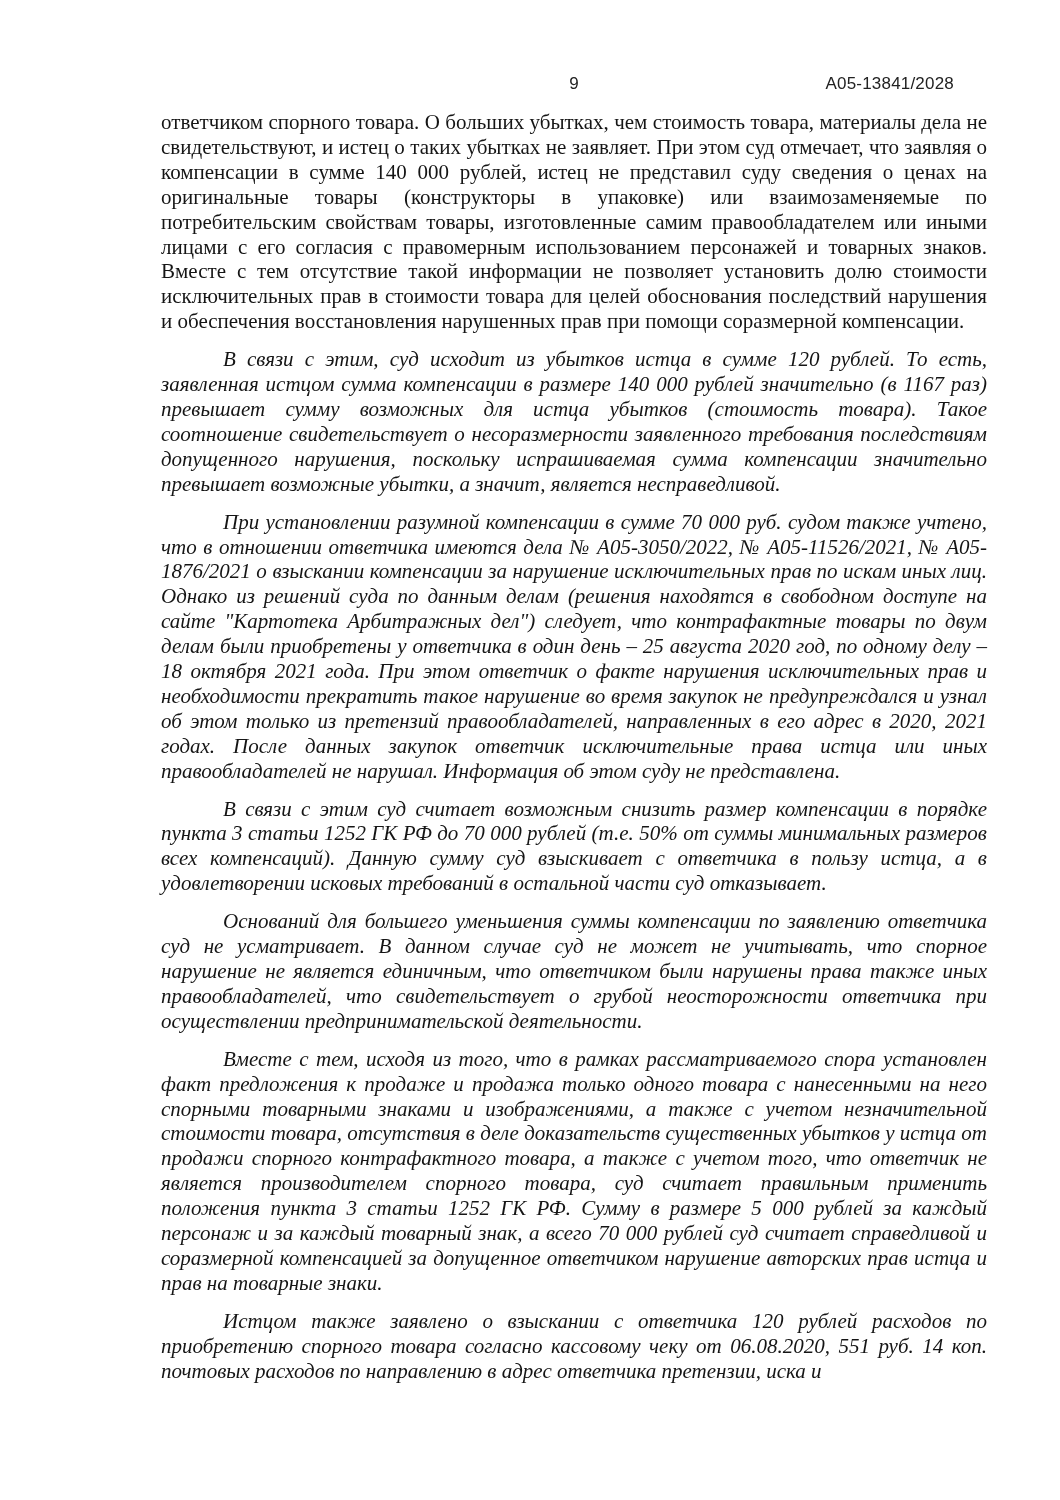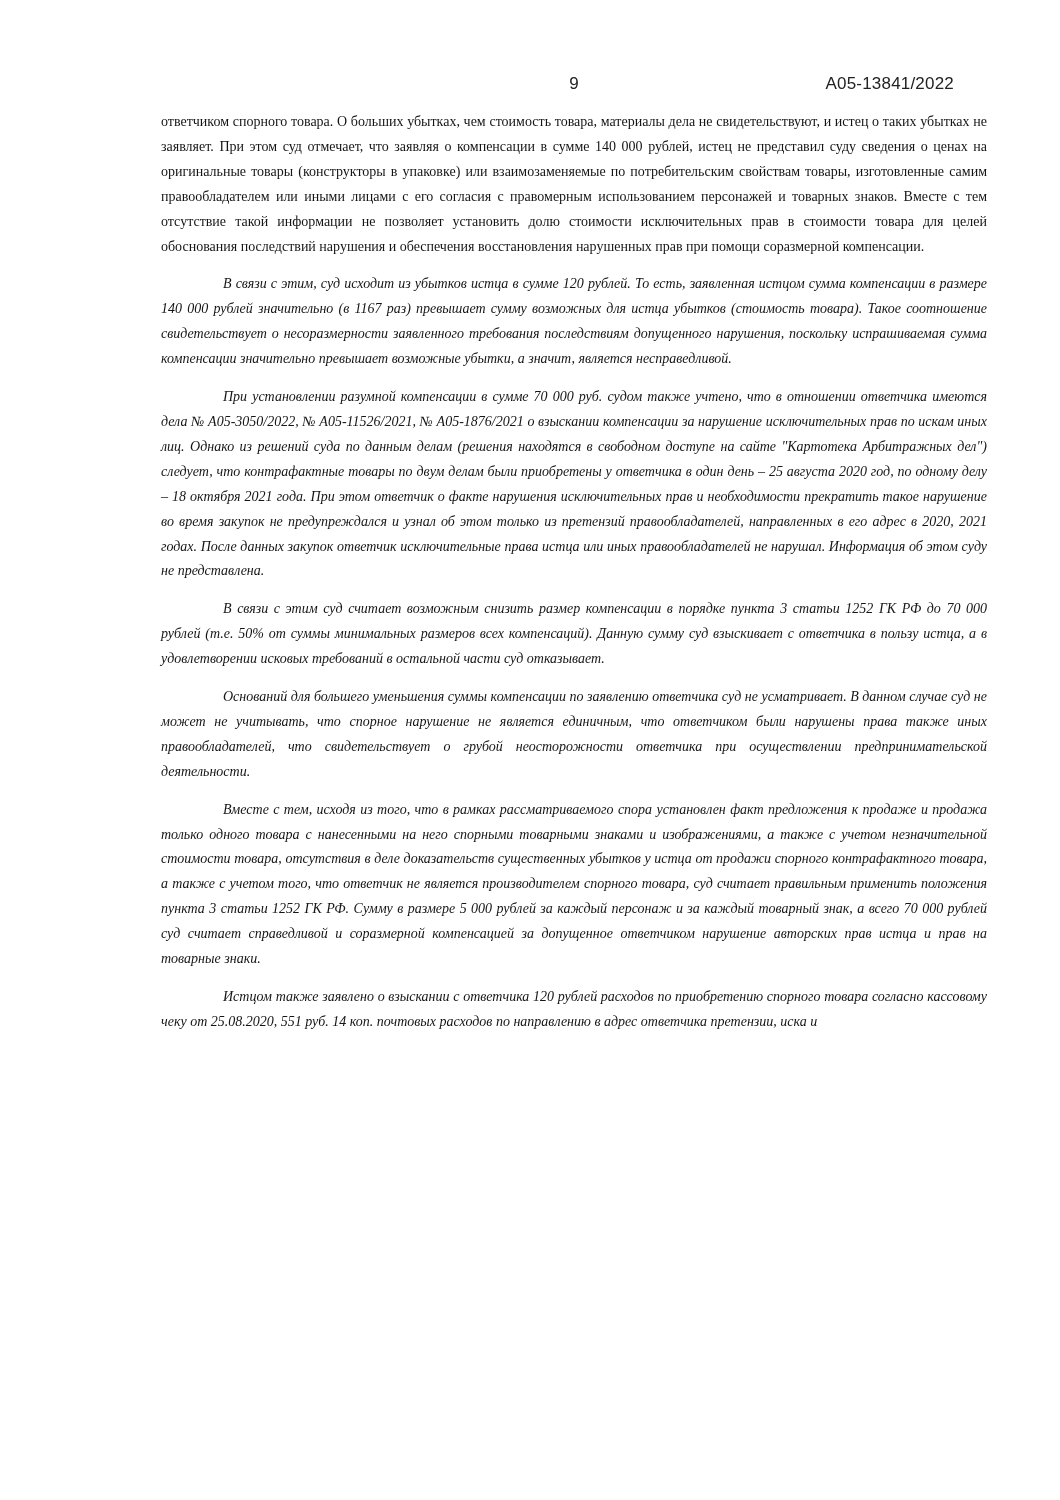--- a/index.html
+++ b/index.html
@@ -40,47 +40,47 @@
     top: 0;
     letter-spacing: 0.2px;
   }
   
   .doc-body {
     position: absolute;
     top: 110px;
     left: 161px;
     width: 826px;
     font-family: "Liberation Serif", serif;
-    font-size: 14px;
+    font-size: 21px;
     line-height: 24.9px;
     text-align: justify;
     color: #151515;
   }
   .doc-body p {
     margin: 0 0 13px 0;
     padding: 0;
   }
   .doc-body p.indent {
     text-indent: 62px;
     font-style: italic;
   }
 </style>
 </head>
 <body>
 
 <div class="page">
 
   <div class="page-header">
     <span class="page-number">9</span>
-    <span class="case-number">А05-13841/2022</span>
+    <span class="case-number">А05-13841/2028</span>
   </div>
 
   <div class="doc-body">
     <p>ответчиком спорного товара. О больших убытках, чем стоимость товара, материалы дела не свидетельствуют, и истец о таких убытках не заявляет. При этом суд отмечает, что заявляя о компенсации в сумме 140 000 рублей, истец не представил суду сведения о ценах на оригинальные товары (конструкторы в упаковке) или взаимозаменяемые по потребительским свойствам товары, изготовленные самим правообладателем или иными лицами с его согласия с правомерным использованием персонажей и товарных знаков. Вместе с тем отсутствие такой информации не позволяет установить долю стоимости исключительных прав в стоимости товара для целей обоснования последствий нарушения и обеспечения восстановления нарушенных прав при помощи соразмерной компенсации.</p>
     <p class="indent">В связи с этим, суд исходит из убытков истца в сумме 120 рублей. То есть, заявленная истцом сумма компенсации в размере 140 000 рублей значительно (в 1167 раз) превышает сумму возможных для истца убытков (стоимость товара). Такое соотношение свидетельствует о несоразмерности заявленного требования последствиям допущенного нарушения, поскольку испрашиваемая сумма компенсации значительно превышает возможные убытки, а значит, является несправедливой.</p>
     <p class="indent">При установлении разумной компенсации в сумме 70 000 руб. судом также учтено, что в отношении ответчика имеются дела № А05-3050/2022, № А05-11526/2021, № А05-1876/2021 о взыскании компенсации за нарушение исключительных прав по искам иных лиц. Однако из решений суда по данным делам (решения находятся в свободном доступе на сайте "Картотека Арбитражных дел") следует, что контрафактные товары по двум делам были приобретены у ответчика в один день – 25 августа 2020 год, по одному делу – 18 октября 2021 года. При этом ответчик о факте нарушения исключительных прав и необходимости прекратить такое нарушение во время закупок не предупреждался и узнал об этом только из претензий правообладателей, направленных в его адрес в 2020, 2021 годах. После данных закупок ответчик исключительные права истца или иных правообладателей не нарушал. Информация об этом суду не представлена.</p>
     <p class="indent">В связи с этим суд считает возможным снизить размер компенсации в порядке пункта 3 статьи 1252 ГК РФ до 70 000 рублей (т.е. 50% от суммы минимальных размеров всех компенсаций). Данную сумму суд взыскивает с ответчика в пользу истца, а в удовлетворении исковых требований в остальной части суд отказывает.</p>
     <p class="indent">Оснований для большего уменьшения суммы компенсации по заявлению ответчика суд не усматривает. В данном случае суд не может не учитывать, что спорное нарушение не является единичным, что ответчиком были нарушены права также иных правообладателей, что свидетельствует о грубой неосторожности ответчика при осуществлении предпринимательской деятельности.</p>
     <p class="indent">Вместе с тем, исходя из того, что в рамках рассматриваемого спора установлен факт предложения к продаже и продажа только одного товара с нанесенными на него спорными товарными знаками и изображениями, а также с учетом незначительной стоимости товара, отсутствия в деле доказательств существенных убытков у истца от продажи спорного контрафактного товара, а также с учетом того, что ответчик не является производителем спорного товара, суд считает правильным применить положения пункта 3 статьи 1252 ГК РФ. Сумму в размере 5 000 рублей за каждый персонаж и за каждый товарный знак, а всего 70 000 рублей суд считает справедливой и соразмерной компенсацией за допущенное ответчиком нарушение авторских прав истца и прав на товарные знаки.</p>
-    <p class="indent">Истцом также заявлено о взыскании с ответчика 120 рублей расходов по приобретению спорного товара согласно кассовому чеку от 25.08.2020, 551 руб. 14 коп. почтовых расходов по направлению в адрес ответчика претензии, иска и</p>
+    <p class="indent">Истцом также заявлено о взыскании с ответчика 120 рублей расходов по приобретению спорного товара согласно кассовому чеку от 06.08.2020, 551 руб. 14 коп. почтовых расходов по направлению в адрес ответчика претензии, иска и</p>
   </div>
 
 </div>
 
 </body></html>

